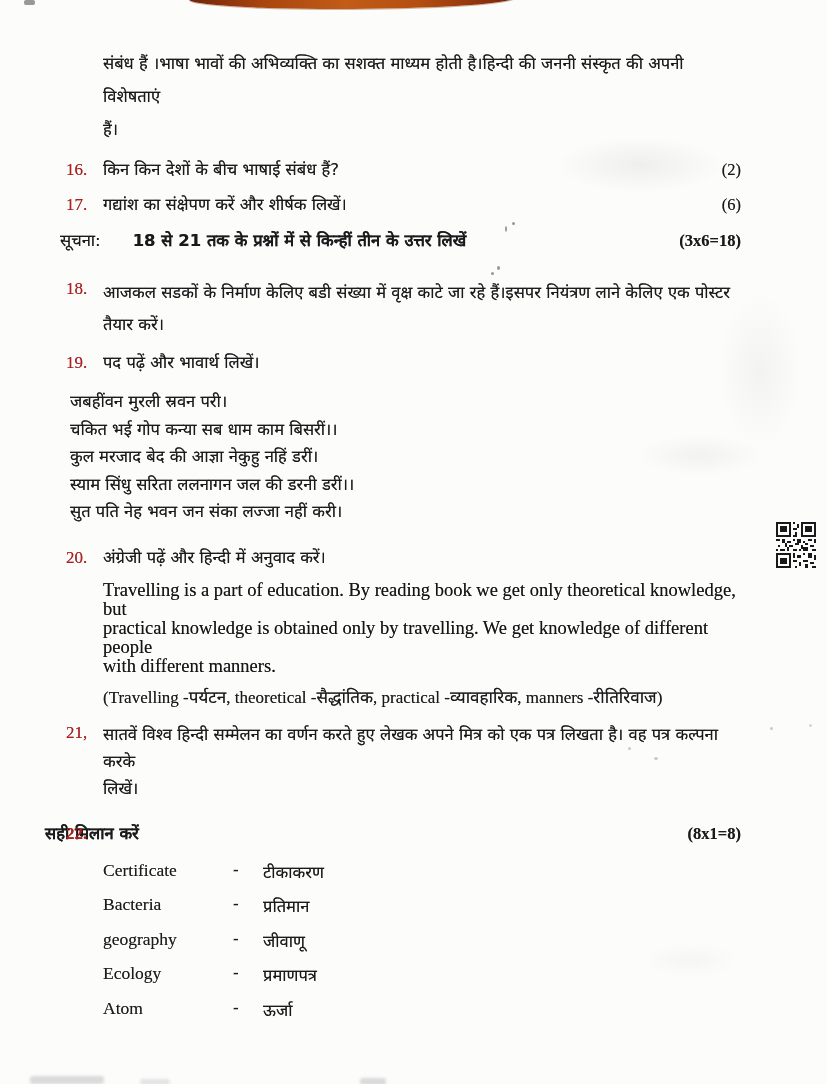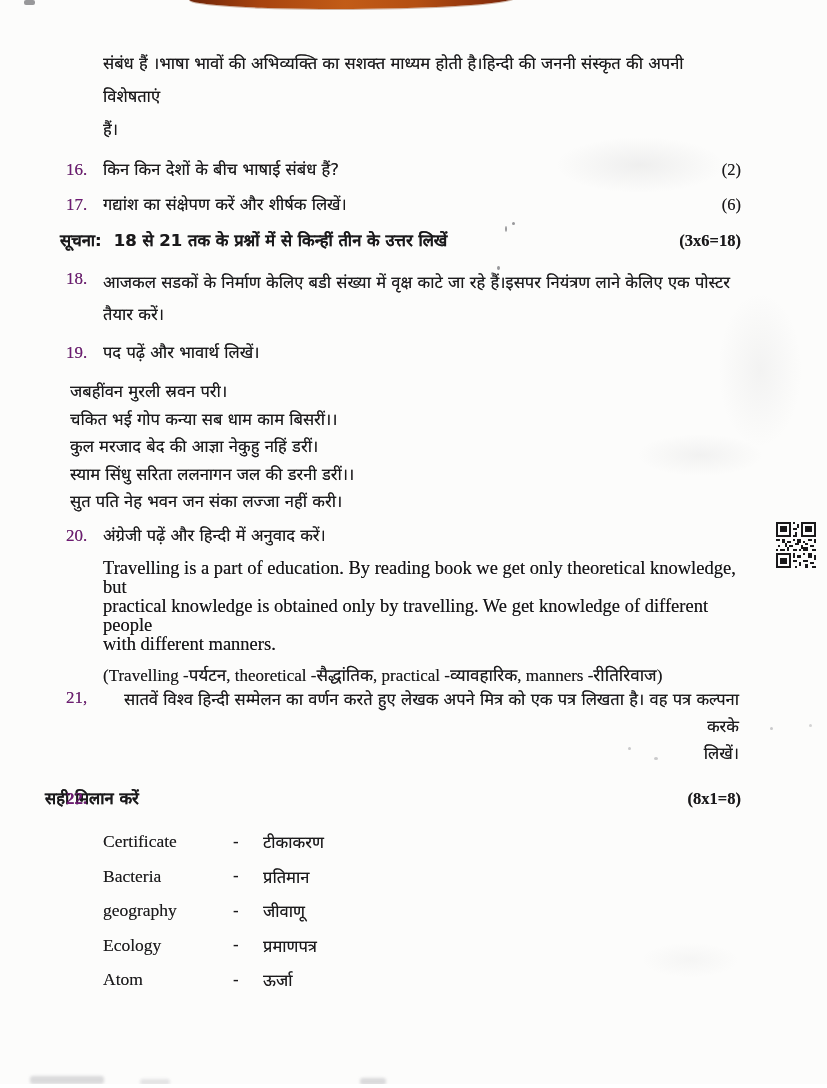--- a/index.html
+++ b/index.html
@@ -24,45 +24,45 @@
     border-radius:0 0 55% 55% / 0 0 90% 90%;
     transform:rotate(-0.35deg);
     box-shadow:0 1px 0 rgba(120,50,10,0.35);
   }
   .content { position:absolute; left:0; right:0; top:47px; }
   .devn { text-shadow:0 0 0.5px rgba(10,10,10,0.55); }
   .intro { margin:0 82px 0 103px; font-size:16.5px; line-height:33px; }
   .q-row { position:relative; padding-left:66px; padding-right:88px; font-size:16.5px; line-height:24px; }
   .qno {
     position:absolute; left:66px; top:0;
-    font-family:"Liberation Serif", serif; font-size:17px; color:#701a75;
+    font-family:"Liberation Serif", serif; font-size:17px; color:#b91c1c;
   }
   .qtext { display:block; margin-left:37px; }
   .qtext.multi { line-height:32px; }
   .marks {
     position:absolute; right:86px; top:0;
     font-family:"Liberation Serif", serif; font-size:16.5px; font-weight:bold;
   }
   .marks.light { font-weight:normal; }
   .bold { font-weight:bold; }
-  .instr-label { font-weight:bold; margin-right:12px; }
+  .instr-label { font-weight:normal; margin-right:32px; }
   .poem { margin-left:70px; font-size:16.5px; line-height:27.5px; }
   .eng {
     margin:0 82px 0 103px;
     font-family:"Liberation Serif", serif;
     font-size:18.5px; line-height:19px; color:#151417;
     text-shadow:0 0 0.6px rgba(10,10,10,0.6);
   }
   .vocab {
     margin-left:103px; margin-top:9px;
     font-family:"Liberation Serif","DejaVu Sans", serif;
     font-size:17px; text-shadow:0 0 0.5px rgba(10,10,10,0.55);
   }
   .match { margin-left:103px; margin-top:14px; }
-  .m-row { display:flex; align-items:center; height:34.5px; }
+  .m-row { display:flex; align-items:flex-start; height:34.5px; }
   .m-left {
     width:130px; font-family:"Liberation Serif", serif;
     font-size:17.5px; color:#1c1b1d; text-shadow:0 0 0.5px rgba(10,10,10,0.5);
   }
   .m-dash { width:30px; font-family:"Liberation Serif", serif; font-size:17px; font-weight:bold; }
   .m-right { font-size:16.5px; }
   .qr { position:absolute; left:776px; top:522px; width:40px; height:46px; }
   .speck { position:absolute; background:rgba(70,70,75,0.55); border-radius:50%; }
   .smudge { position:absolute; background:rgba(130,130,135,0.28); filter:blur(1.5px); border-radius:3px; }
 </style>
@@ -91,55 +91,55 @@
       <span class="qno">17.</span>
       <span class="qtext">गद्यांश का संक्षेपण करें और शीर्षक लिखें।</span>
       <span class="marks light">(6)</span>
     </div>
 
     <div class="q-row devn" style="margin-top:12px; padding-left:60px;">
       <span class="instr-label">सूचना:</span><span class="bold">18 से 21 तक के प्रश्नों में से किन्हीं तीन के उत्तर लिखें</span>
       <span class="marks">(3x6=18)</span>
     </div>
 
-    <div class="q-row devn" style="margin-top:14px;">
+    <div class="q-row devn" style="margin-top:24px;">
       <span class="qno">18.</span>
       <span class="qtext multi">
         <span>आजकल सडकों के निर्माण केलिए बडी संख्या में वृक्ष काटे जा रहे हैं।इसपर नियंत्रण लाने केलिए एक पोस्टर</span><br>
         <span>तैयार करें।</span>
       </span>
     </div>
 
     <div class="q-row devn" style="margin-top:10px;">
       <span class="qno">19.</span>
       <span class="qtext">पद पढ़ें और भावार्थ लिखें।</span>
     </div>
 
     <div class="poem devn" style="margin-top:13px;">
       <div>जबहींवन मुरली स्रवन परी।</div>
       <div>चकित भई गोप कन्या सब धाम काम बिसरीं।।</div>
       <div>कुल मरजाद बेद की आज्ञा नेकुहु नहिं डरीं।</div>
       <div>स्याम सिंधु सरिता ललनागन जल की डरनी डरीं।।</div>
       <div>सुत पति नेह भवन जन संका लज्जा नहीं करी।</div>
     </div>
 
-    <div class="q-row devn" style="margin-top:8px;">
+    <div class="q-row devn" style="margin-top:20px;">
       <span class="qno">20.</span>
       <span class="qtext">अंग्रेजी पढ़ें और हिन्दी में अनुवाद करें।</span>
     </div>
 
     <div class="eng" style="margin-top:11px;">
       <div>Travelling is a part of education. By reading book we get only theoretical knowledge, but</div>
       <div>practical knowledge is obtained only by travelling. We get knowledge of different people</div>
       <div>with different manners.</div>
     </div>
 
     <div class="vocab">(Travelling -पर्यटन, theoretical -सैद्धांतिक, practical -व्यावहारिक, manners -रीतिरिवाज)</div>
 
-    <div class="q-row devn" style="text-align:right;">
+    <div class="q-row devn" style="margin-top:13px;">
       <span class="qno">21,</span>
       <span class="qtext multi" style="line-height:27px;">
         <span>सातवें विश्व हिन्दी सम्मेलन का वर्णन करते हुए लेखक अपने मित्र को एक पत्र लिखता है। वह पत्र कल्पना करके</span><br>
         <span>लिखें।</span>
       </span>
     </div>
 
     <div class="q-row devn" style="margin-top:20px;padding-left:8px;">
       <span class="qno bold">22.</span>
       <span class="qtext bold">सही मिलान करें</span>

